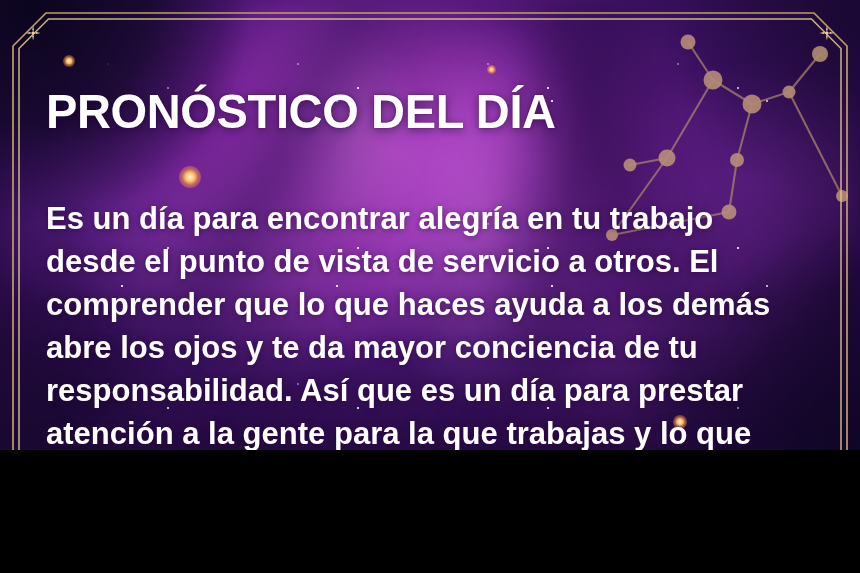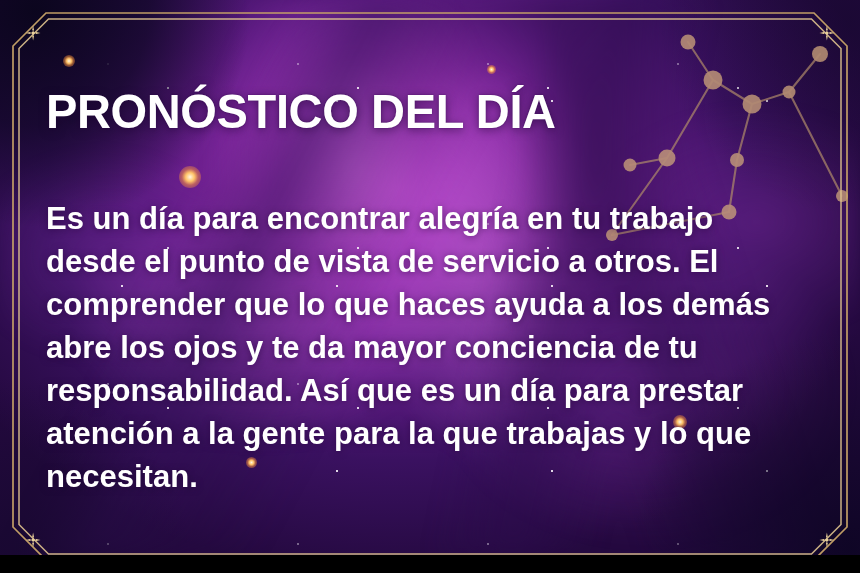--- a/index.html
+++ b/index.html
@@ -8,21 +8,21 @@
     padding: 0;
     background: #000;
   }
   body {
     font-family: "Liberation Sans", sans-serif;
   }
 
   #card {
     position: relative;
     width: 860px;
-    height: 555px;
+    height: 450px;
     overflow: hidden;
     background-color: #2a0f47;
     isolation: isolate;
   }
 
   
   .bg-layer {
     position: absolute;
     inset: 0;
     pointer-events: none;

